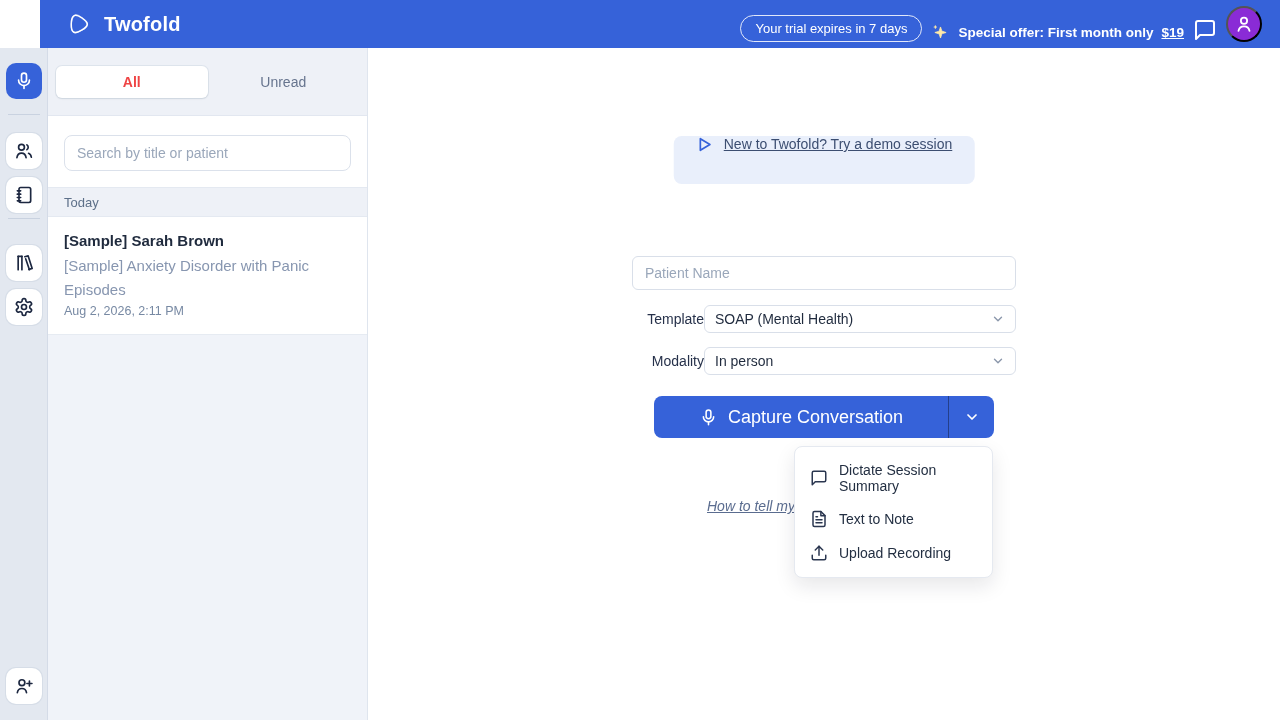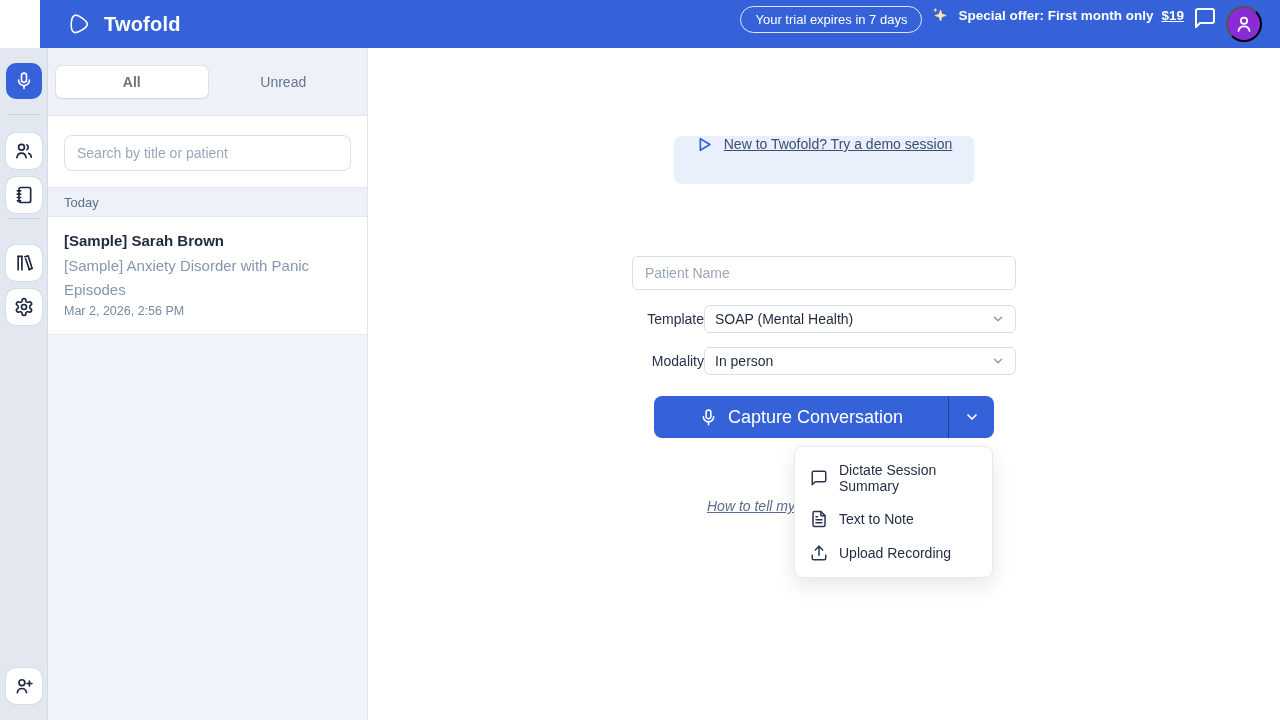--- a/index.html
+++ b/index.html
@@ -6,21 +6,21 @@
   html,body { width:1280px; height:720px; overflow:hidden;
     font-family:"Liberation Sans", sans-serif; background:#fff; }
   .app { position:relative; width:1280px; height:720px; background:#fff; }
 
   
   .header { position:absolute; top:0; left:0; right:0; height:48px;
     background:#3662d9; display:flex; align-items:center; color:#fff; padding:0 18px 0 26px;margin-left:40px; }
   .logo-wrap { display:flex; align-items:center; gap:12px; }
   .logo-mark { width:26px; height:26px; }
   .app-title { font-size:20px; font-weight:700; letter-spacing:.2px; }
-  .header-right { margin-left:auto; display:flex; align-items:flex-start; gap:9px; }
+  .header-right { margin-left:auto; display:flex; align-items:flex-end; gap:9px; }
   .trial-pill { border:1px solid rgba(255,255,255,.85); border-radius:999px;
     padding:5px 14px; font-size:13px; color:#fff; background:transparent; cursor:pointer; }
   .offer { display:flex; align-items:center; gap:8px; font-size:13.5px; font-weight:600; cursor:pointer; }
   .offer .price { font-weight:800;text-decoration:underline; }
   .icon-btn { background:none; border:none; color:#fff; cursor:pointer; display:flex; align-items:center; }
   .avatar { width:36px; height:36px; border-radius:50%; background:#8a2bd6;
     display:flex; align-items:center; justify-content:center; color:#fff; cursor:pointer; }
 
   
   .rail { position:absolute; top:48px; left:0; width:48px; bottom:0;
@@ -31,21 +31,21 @@
   .tile.active { background:#3662d9; color:#fff; box-shadow:none; }
   .rail-divider { position:absolute; left:8px; width:32px; height:1px; background:#c9d2e0; }
 
   
   .panel { position:absolute; top:48px; left:48px; width:320px; bottom:0;
     background:#f0f3f9; border-right:1px solid #dfe5ee; display:flex; flex-direction:column; }
   .tabs { height:68px; background:#eef1f7; border-bottom:1px solid #e2e7f0;
     display:flex; align-items:center; padding:0 8px; flex:none; }
   .tab { flex:1; height:32px; display:flex; align-items:center; justify-content:center;
     font-size:14px; color:#66748e; cursor:pointer; border-radius:6px; }
-  .tab.active { background:#fff; color:#737373; font-weight:700;
+  .tab.active { background:#fff; color:#ef4444; font-weight:700;
     box-shadow:0 1px 2px rgba(16,24,40,.08), 0 0 0 1px rgba(210,218,230,.55); }
   .search-wrap { background:#fff; padding:19px 16px 16px; flex:none; }
   .search-input { width:100%; height:36px; border:1px solid #dbe1eb; border-radius:8px;
     padding:0 12px; font-size:14px; color:#24303f; outline:none;
     font-family:"Liberation Sans", sans-serif; }
   .search-input::placeholder { color:#9aa7ba; }
   .section-head { height:30px; background:#eef1f7; border-top:1px solid #e4e9f1;
     border-bottom:1px solid #e4e9f1; display:flex; align-items:center; padding:0 16px;
     font-size:13px; color:#5d7089; flex:none; }
   .session { background:#fff; padding:15px 16px 16px; border-bottom:1px solid #e6ebf2;
@@ -201,21 +201,21 @@
       <input class="search-input" type="text" placeholder="Search by title or patient" style="">
     </div>
 
     <div class="section-head">
       <span>Today</span>
     </div>
 
     <div class="session">
       <div class="session-title">[Sample] Sarah Brown</div>
       <div class="session-sub">[Sample] Anxiety Disorder with Panic Episodes</div>
-      <div class="session-time">Mar 2, 2026, 2:56 PM</div>
+      <div class="session-time">Aug 2, 2026, 2:11 PM</div>
     </div>
 
     <div class="panel-rest"></div>
   </aside>
 
   <main class="main">
 
     <div class="demo-banner">
       <span>
         <svg width="17" height="17" viewBox="0 0 24 24" fill="none" stroke="#3662d9" stroke-width="2.4" stroke-linecap="round" stroke-linejoin="round">

